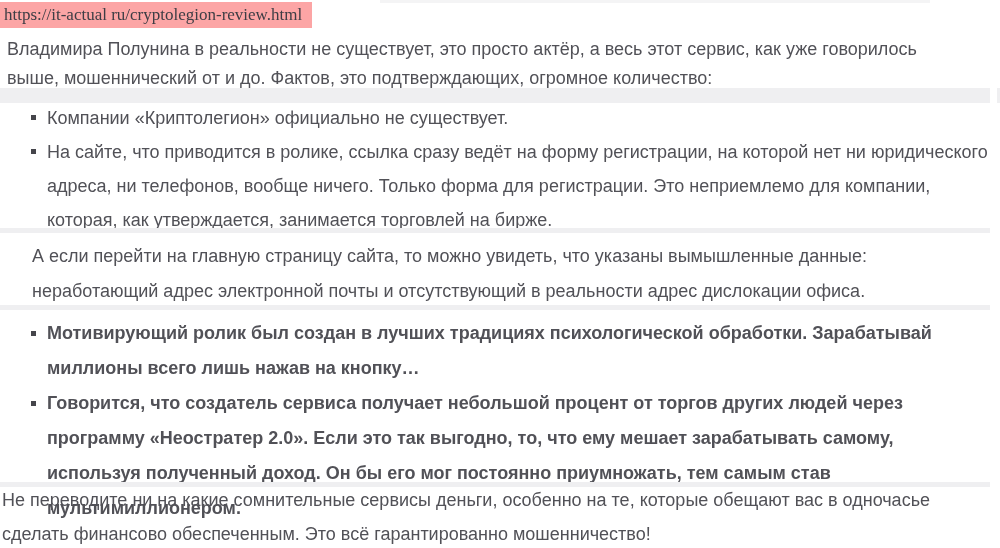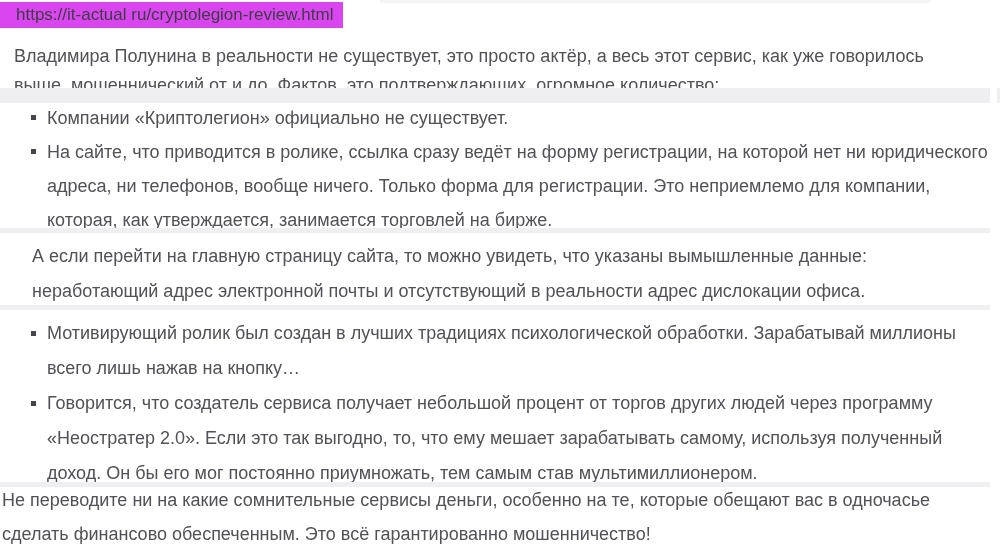--- a/index.html
+++ b/index.html
@@ -15,26 +15,27 @@
   .abs { position: absolute; }
 
   .top-remnant {
     top: 0; left: 380; left: 380px;
     width: 550px; height: 3px;
     background: #f4f4f5;
   }
 
   .url-bar {
     top: 2px; left: 0;
-    background: #d946ef;
+    background: #fca5a5;
     color: #3d3d44;
     font-size: 17px;
     line-height: 22px;
-    padding: 2px 10px 2px 16px;
+    padding: 2px 10px 2px 4px;
     white-space: nowrap;
+    font-family: Liberation Serif, serif;
   }
 
   .intro {
     top: 30px; left: 2px;
     width: 945px;
     font-size: 18px;
     line-height: 29px;
   }
 
   .band { background: #efeff1; left: 0; width: 990px; }
@@ -47,21 +48,21 @@
   ul.bullets {
     margin: 0; padding: 0;
     list-style: none;
     left: 0;
     width: 990px;
     font-size: 18px;
   }
   .bullets-top { top: 101px; }
   .bullets-top li { line-height: 34px; }
   .bullets-bottom { top: 316px; }
-  .bullets-bottom li { line-height: 35px; }
+  .bullets-bottom li { line-height: 35px; font-weight: bold; }
   ul.bullets li {
     position: relative;
     padding-left: 47px;
   }
   .bullet-marker {
     position: absolute;
     left: 31px; top: 14px;
     width: 5px; height: 5px;
     background: #45454b;
   }
@@ -81,21 +82,21 @@
     line-height: 34px;
   }
 </style>
 </head>
 <body>
 
 <div class="abs top-remnant"></div>
 
 <div class="abs url-bar">https://it-actual ru/cryptolegion-review.html</div>
 
-<p class="abs intro" style="margin:12px">Владимира Полунина в реальности не существует, это просто актёр, а весь этот сервис, как уже говорилось выше, мошеннический от и до. Фактов, это подтверждающих, огромное количество:</p>
+<p class="abs intro" style="margin:5px">Владимира Полунина в реальности не существует, это просто актёр, а весь этот сервис, как уже говорилось выше, мошеннический от и до. Фактов, это подтверждающих, огромное количество:</p>
 
 <div class="abs band band-1"></div>
 <div class="abs band-fragment"></div>
 
 <ul class="abs bullets bullets-top">
   <li>
     <span class="bullet-marker"></span>
     <span>Компании «Криптолегион» официально не существует.</span>
   </li>
   <li>

